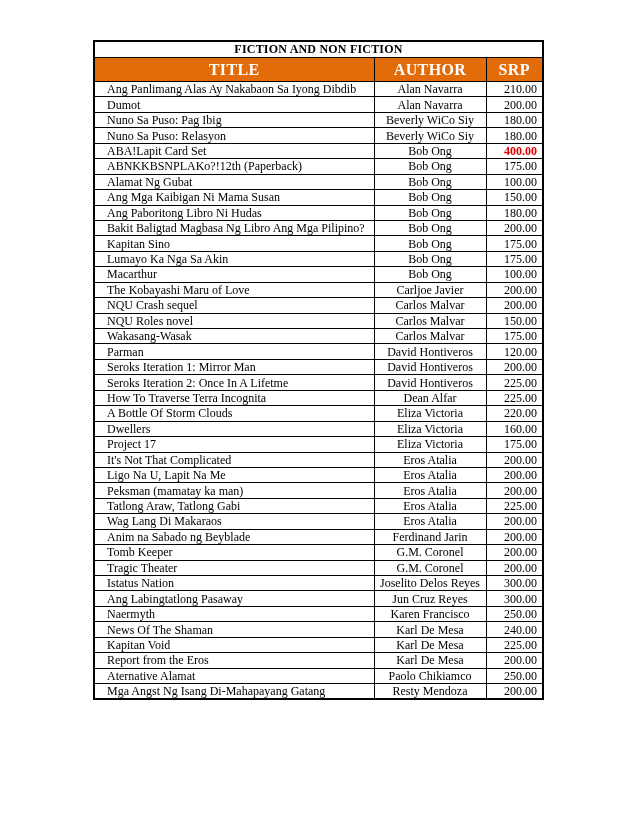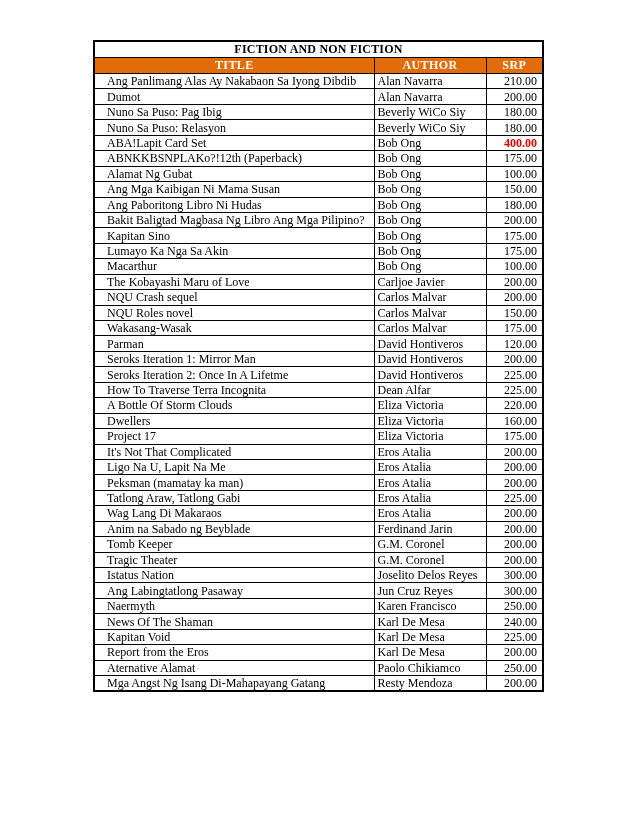--- a/index.html
+++ b/index.html
@@ -41,36 +41,36 @@
     font-size: 12px;
     font-weight: bold;
     text-align: center;
     padding: 0 16px;
     letter-spacing: 0.2px;
     background: #ffffff;
   }
   .header-row th {
     background: var(--header-bg);
     color: var(--header-fg);
-    font-size: 12px;
+    font-size: 16px;
     font-weight: bold;
     text-align: center;
-    height: 16px;
+    height: 24px;
     padding: 0 2px;
     letter-spacing: 0.4px;
   }
   .price-table td {
     height: 15.45px;
     font-size: 12px;
     line-height: 1;
     padding: 0 3px;
     vertical-align: middle;
   }
   td.cell-title  { text-align: left; padding-left: 12px; }
-  td.cell-author { }
+  td.cell-author { text-align: center; }
   td.cell-srp    { text-align: right; padding-right: 5px; }
   td.cell-srp.highlight {
     color: var(--highlight);
     font-weight: bold;
     margin-top: 32px;
   }
 </style>
 </head>
 <body>
 

